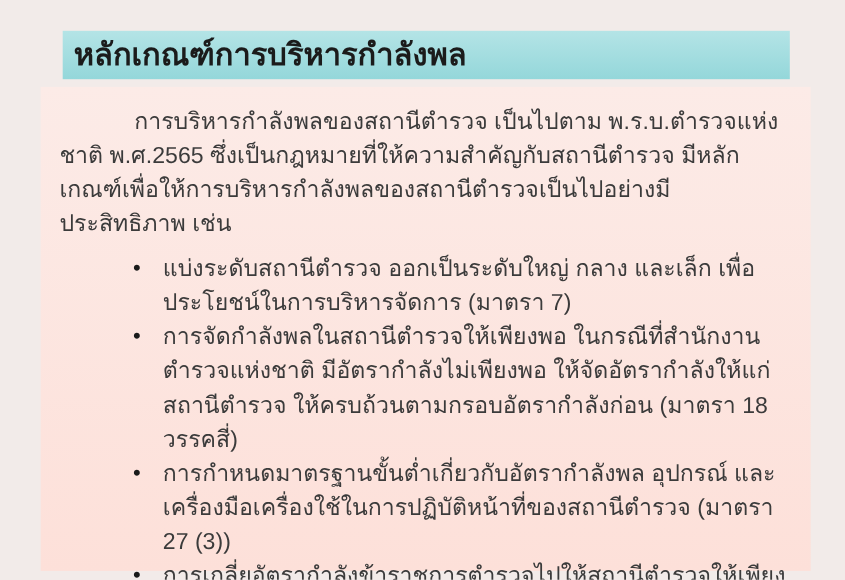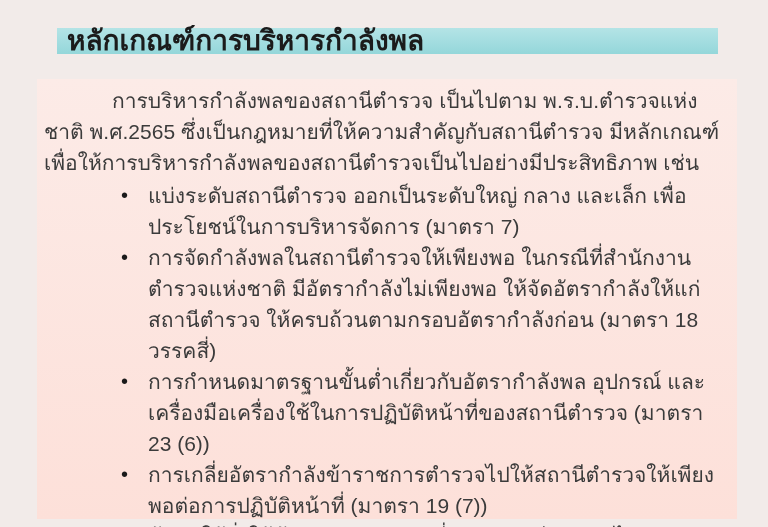--- a/index.html
+++ b/index.html
@@ -26,21 +26,21 @@
   }
   .slide-canvas {
     position: absolute;
     inset: 0;
   }
   .title-bar {
     position: absolute;
     left: 57px;
     top: 28px;
     width: 661px;
-    height: 26px;
+    height: 44px;
     background: linear-gradient(180deg, var(--title-bar-bg-top) 0%, var(--title-bar-bg-bottom) 100%);
     display: flex;
     align-items: center;
     padding: 0 10px 3px 10px;
   }
   .title-text {
     font-size: 28px;
     font-weight: 600;
     color: var(--title-text-color);
     white-space: nowrap;
@@ -51,21 +51,21 @@
     top: 79px;
     width: 700px;
     height: 440px;
     background: linear-gradient(180deg, var(--content-bg-top) 0%, var(--content-bg-bottom) 100%);
     padding: 6px 14px 0 7px;
     font-size: 21px;
     line-height: 31px;
     color: var(--text-color);
   }
   .intro-paragraph {
-    margin: 0;
+    margin: 10px;
     text-indent: 68px;
   }
   .bullet-list {
     margin: 2px 0 0 0;
     padding: 0 0 0 104px;
     list-style: none;
   }
   .bullet-item {
     position: relative;
   }
@@ -86,19 +86,19 @@
   <div class="title-bar">
     <span class="title-text">หลักเกณฑ์การบริหารกำลังพล</span>
   </div>
 
   <div class="content-box">
     <p class="intro-paragraph">การบริหารกำลังพลของสถานีตำรวจ เป็นไปตาม พ.ร.บ.ตำรวจแห่งชาติ พ.ศ.2565 ซึ่งเป็นกฎหมายที่ให้ความสำคัญกับสถานีตำรวจ มีหลักเกณฑ์เพื่อให้การบริหารกำลังพลของสถานีตำรวจเป็นไปอย่างมีประสิทธิภาพ เช่น</p>
 
     <ul class="bullet-list">
       <li class="bullet-item">แบ่งระดับสถานีตำรวจ ออกเป็นระดับใหญ่ กลาง และเล็ก เพื่อประโยชน์ในการบริหารจัดการ (มาตรา 7)</li>
       <li class="bullet-item">การจัดกำลังพลในสถานีตำรวจให้เพียงพอ ในกรณีที่สำนักงานตำรวจแห่งชาติ มีอัตรากำลังไม่เพียงพอ ให้จัดอัตรากำลังให้แก่สถานีตำรวจ ให้ครบถ้วนตามกรอบอัตรากำลังก่อน (มาตรา 18 วรรคสี่)</li>
-      <li class="bullet-item">การกำหนดมาตรฐานขั้นต่ำเกี่ยวกับอัตรากำลังพล อุปกรณ์ และเครื่องมือเครื่องใช้ในการปฏิบัติหน้าที่ของสถานีตำรวจ (มาตรา 23 (6))</li>
+      <li class="bullet-item">การกำหนดมาตรฐานขั้นต่ำเกี่ยวกับอัตรากำลังพล อุปกรณ์ และเครื่องมือเครื่องใช้ในการปฏิบัติหน้าที่ของสถานีตำรวจ (มาตรา 27 (3))</li>
       <li class="bullet-item">การเกลี่ยอัตรากำลังข้าราชการตำรวจไปให้สถานีตำรวจให้เพียงพอต่อการปฏิบัติหน้าที่ (มาตรา 19 (7))</li>
       <li class="bullet-item">ห้ามมิให้สั่งให้ข้าราชการตำรวจที่สังกัดสถานีตำรวจ ไปปฏิบัติหน้าที่ในส่วนราชการอื่นที่มิใช่สถานีตำรวจ เว้นแตในคำสั่งนั้นจะสั่งให้ข้าราชการตำรวจอื่นมาปฏิบัติหน้าที่นั้นแทนในสถานีตำรวจนั้น (มาตรา 92)</li>
     </ul>
   </div>
 
 </div>
 
 </body></html>

